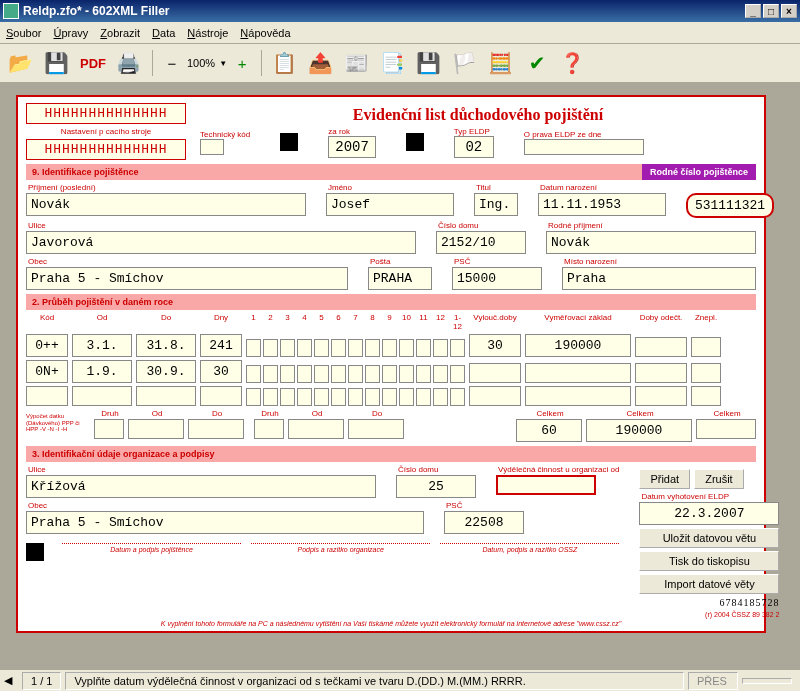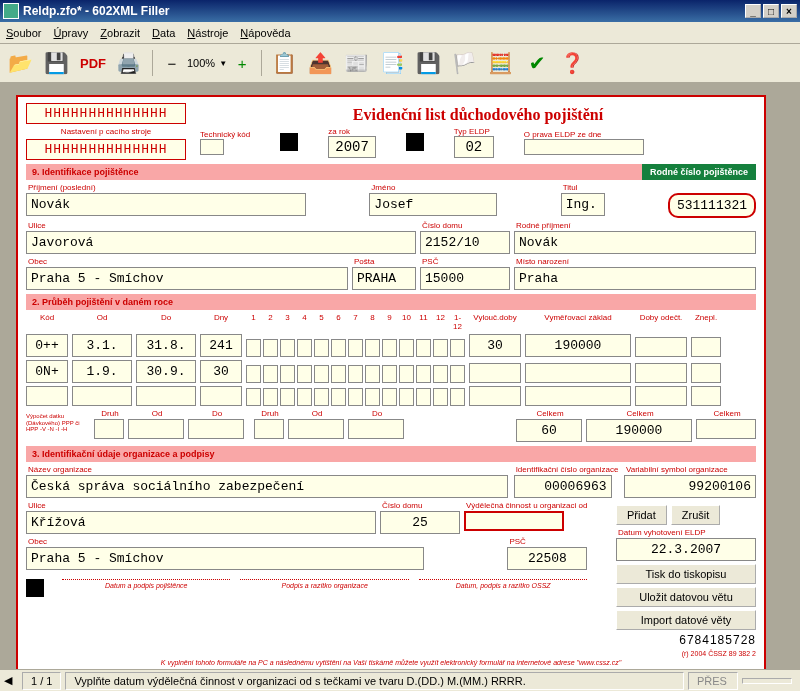--- a/index.html
+++ b/index.html
@@ -41,23 +41,23 @@
   .row2 { display: flex; gap: 30px; align-items: center; margin-top: 3px; }
   .row2 .col { display: flex; flex-direction: column; align-items: flex-start; }
   .blackbox { width: 18px; height: 18px; background: #000; }
   .valbox { background: #ffffe8; border: 1px solid #888; padding: 2px 6px;
     font-family: "Courier New", monospace; font-size: 14px; min-width: 40px; text-align: center; }
   .minibox { background: #ffffe8; border: 1px solid #888; padding: 1px 4px; display: inline-block; min-width: 24px; min-height: 16px; }
 
   
   .section-bar { background: #f9a7a7; color: #c00; font-size: 9px; font-weight: bold;
     padding: 3px 6px; margin-top: 4px; display: flex; }
-  .section-bar .right { margin-left: auto; background: #15803d; color: #fff; padding: 3px 8px; font-size: 9px; margin: -3px -6px -3px auto; }
-
-  .form-row { display: flex; gap: 4px; margin-top: 3px; justify-content: space-between; }
+  .section-bar .right { margin-left: auto; background: #a21caf; color: #fff; padding: 3px 8px; font-size: 9px; margin: -3px -6px -3px auto; }
+
+  .form-row { display: flex; gap: 20px; margin-top: 3px; }
   .field { display: flex; flex-direction: column; }
   .flabel { color: #c00; font-size: 8px; margin-bottom: 1px; padding-left: 2px; white-space: nowrap; }
   .finput { background: #ffffe8; border: 1px solid #888; padding: 3px 4px;
     font-family: "Courier New", monospace; font-size: 13px; min-height: 20px; }
   .finput.highlight { border: 2px solid #c00; }
   .w70 { width: 64px; }
   .w280 { width: 280px; } .w130 { width: 128px; } .w60 { width: 44px; }
   .w110 { width: 88px; border-radius: 10px; } .w106 { width: 106px; } .w90 { width: 90px; }
   .w390 { width: 390px; }
   .w482 { width: 482px; } .w98 { width: 98px; }
@@ -74,21 +74,21 @@
   .sig .line { border-top: 1px dotted #c00; width: 100%; height: 1px; }
   .sig .lab { color: #c00; font-size: 7px; margin-top: 2px; font-style: italic; }
   .sig-box { width: 18px; height: 18px; background: #000; margin-right: 8px; align-self: flex-end; }
 
   .btn { background: #ece9d8; border: 1px outset #fff; padding: 3px 10px; font-size: 11px; cursor: pointer; display: inline-block; text-align: center; }
   .rbtn { display: flex; gap: 4px; margin-top: 4px; }
   .action-btn { width: 140px; }
 
   .right-col { display: flex; flex-direction: column; gap: 3px; }
 
-  .bottom-num { font-family: Liberation Sans, sans-serif; font-size: 12px; text-align: right; letter-spacing: 1px; }
+  .bottom-num { font-family: Liberation Serif, serif; font-size: 10px; text-align: right; letter-spacing: 1px; }
   .tiny-right { color: #c00; font-size: 7px; text-align: right; }
 
   .statusbar { background: #ece9d8; border-top: 1px solid #aca899; height: 22px;
     display: flex; align-items: center; font-size: 11px; padding: 0 4px; position: absolute; bottom: 0; left: 0; right: 0; }
   .status-seg { border: 1px inset #fff; padding: 2px 8px; margin-right: 4px; }
   .status-seg.main { flex: 1; }
   .status-seg.small { width: 50px; }
 
   .vysv { font-size: 6px; color: #c00; width: 64px; line-height: 1.1; padding-top: 4px; }
 </style>
@@ -179,20 +179,24 @@
           <div class="flabel">Příjmení (poslední)</div>
       <div class="finput w280">Novák</div>
         </div>
     <div class="field">
           <div class="flabel">Jméno</div>
       <div class="finput w130">Josef</div>
         </div>
     <div class="field">
           <div class="flabel">Titul</div>
       <div class="finput w60">Ing.</div>
+        </div>
+    <div class="field">
+          <div class="flabel">Datum narození</div>
+      <div class="finput w130">11.11.1953</div>
         </div>
     <div class="field">
           <div class="flabel">&nbsp;</div>
       <div class="finput highlight w110" style="text-align:center;">531111321</div>
         </div>
   </div>
   <div class="form-row">
     <div class="field">
           <div class="flabel">Ulice</div>
       <div class="finput w390">Javorová</div>
@@ -370,34 +374,20 @@
     <div class="field">
           <div class="flabel" style="text-align:center;">Celkem</div>
       <div class="finput" style="width:60px;"></div>
         </div>
   </div>
 
   <div class="section-bar">
     <span>3. Identifikační údaje organizace a podpisy</span>
   </div>
   <div class="form-row">
-    <div class="field">
-          <div class="flabel">Název organizace</div>
-      <div class="finput w482">Česká správa sociálního zabezpečení</div>
-        </div>
-    <div class="field">
-          <div class="flabel">Identifikační číslo organizace</div>
-      <div class="finput w98 mono" style="text-align:right;">00006963</div>
-        </div>
-    <div class="field">
-          <div class="flabel">Variabilní symbol organizace</div>
-      <div class="finput mono" style="width:132px;text-align:right;">99200106</div>
-        </div>
-  </div>
-  <div class="form-row">
     <div style="display:flex;flex-direction:column;gap:3px;">
       <div class="form-row" style="margin-top:0;">
         <div class="field">
               <div class="flabel">Ulice</div>
           <div class="finput" style="width:350px;">Křížová</div>
             </div>
         <div class="field">
               <div class="flabel">Číslo domu</div>
           <div class="finput" style="width:80px;text-align:center;">25</div>
             </div>
@@ -434,22 +424,22 @@
     </div>
     <div class="right-col" style="margin-left:auto;width:140px;">
       <div class="rbtn">
         <span class="btn">Přidat</span>
         <span class="btn">Zrušit</span>
       </div>
       <div class="field">
             <div class="flabel">Datum vyhotovení ELDP</div>
         <div class="finput mono" style="text-align:center;">22.3.2007</div>
           </div>
+      <span class="btn action-btn">Uložit datovou větu</span>
       <span class="btn action-btn">Tisk do tiskopisu</span>
-      <span class="btn action-btn">Uložit datovou větu</span>
       <span class="btn action-btn">Import datové věty</span>
       <div class="bottom-num">6784185728</div>
       <div class="tiny-right">(r) 2004 ČSSZ 89 382 2</div>
     </div>
   </div>
   <div class="footer-note">K vyplnění tohoto formuláře na PC a následnému vytištění na Vaší tiskárně můžete využít elektronický formulář na internetové adrese "www.cssz.cz"</div>
 
 </div>
 </div>
 

